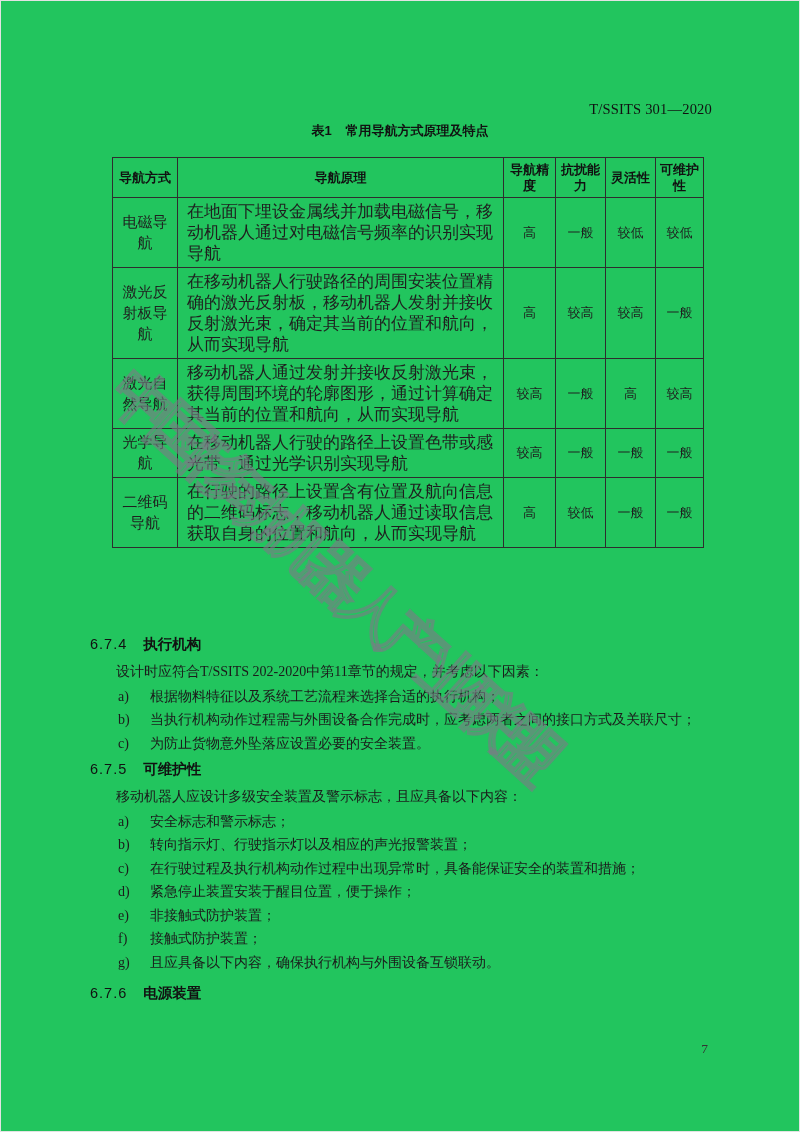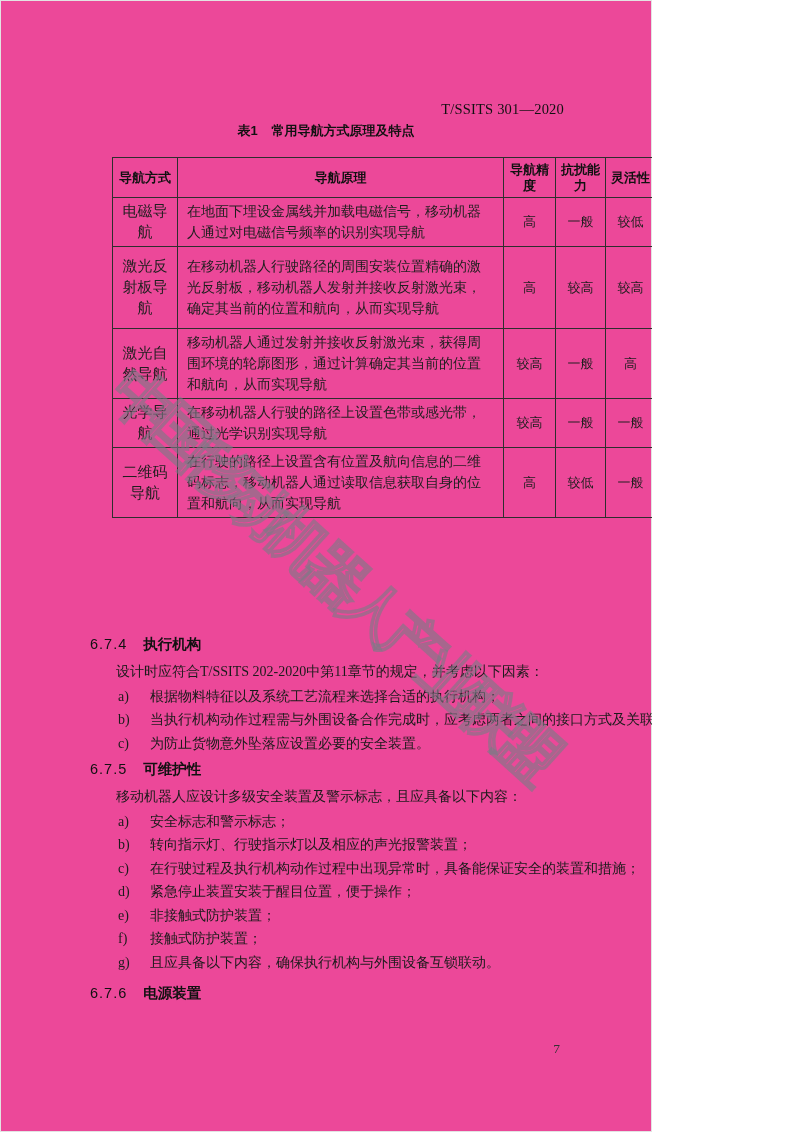--- a/index.html
+++ b/index.html
@@ -1,20 +1,20 @@
 <!DOCTYPE html>
 <html><head>
 <meta charset="utf-8">
 <style>
   * { margin:0; padding:0; box-sizing:border-box; }
   html,body { background:#ffffff; }
   .page {
     position:relative;
-    width:652px; height:1132px;
-    background:#ec4899;
+    width:800px; height:1132px;
+    background:#22c55e;
     font-family:"Liberation Serif","DejaVu Serif",serif;
     color:#1f1f1f;
     overflow:hidden;
     box-shadow: inset 0 0 0 1px #e3e3e3;
   }
   .doc-ref {
     position:absolute; top:101px; right:88px;
     font-size:14.5px; letter-spacing:0.2px; color:#111;
   }
   .table-caption {
@@ -38,21 +38,21 @@
   .nav-table thead th {
     font-family:"Liberation Sans","DejaVu Sans",sans-serif;
     font-weight:bold;
     font-size:13px; line-height:16px;
     text-align:center; padding:2px 4px; color:#111;
   }
   .c-method {
     text-align:center; font-size:15px; line-height:21px; padding:2px 6px;
   }
   .c-principle {
-    text-align:left; font-size:14px; line-height:21px; padding:3px 9px;
+    text-align:left; font-size:17px; line-height:21px; padding:3px 9px;
   }
   .c-rate {
     text-align:center; font-size:13px; padding:2px 2px;
   }
   .content {
     position:absolute; left:88px; top:630px; width:626px;
     font-size:14px; color:#1b1b1b;
   }
   .sec-heading {
     font-family:"Liberation Sans","DejaVu Sans",sans-serif;

